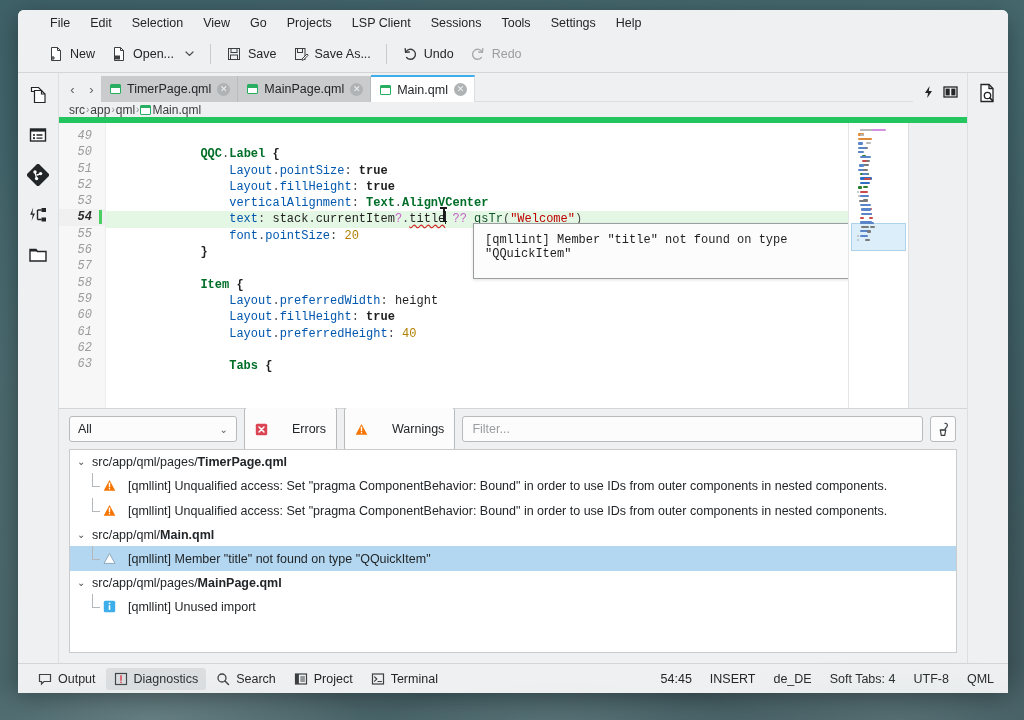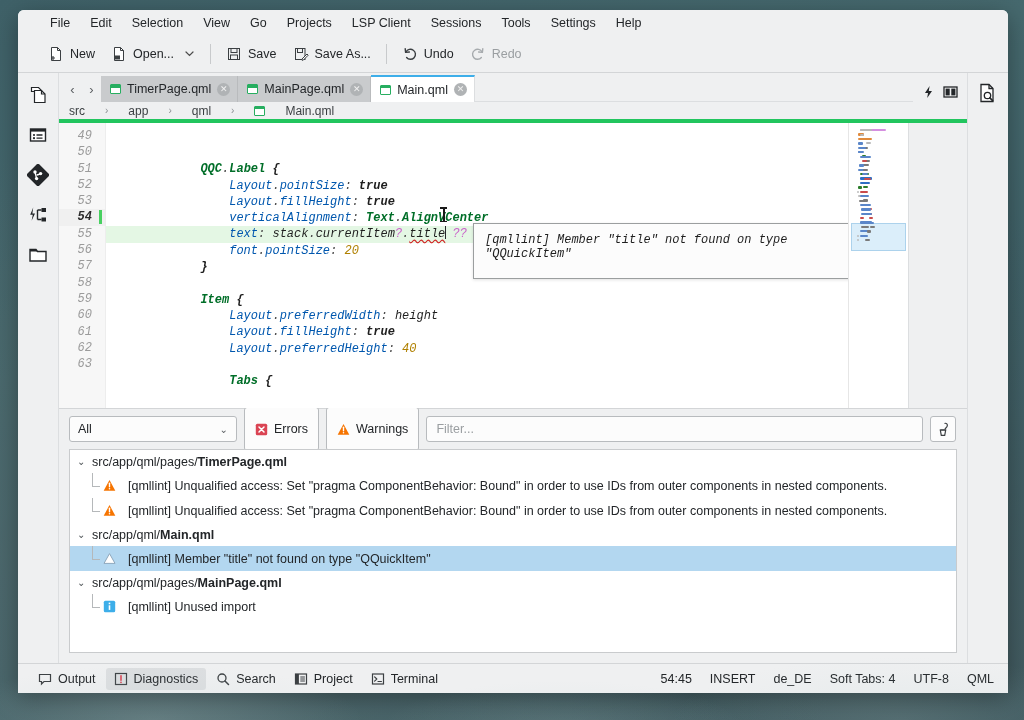--- a/index.html
+++ b/index.html
@@ -152,45 +152,45 @@
     color:#f0f0f0; font-size:9px; line-height:1; flex:0 0 auto; cursor:pointer;
   }
   .tab.active .tab-close{ background:#b0b3b5; }
   .tabbar-fill { flex:1; border-bottom:1px solid #dcdee0; height:26px;}
   .tabbar-right { display:flex; align-items:center; gap:8px; padding:0 9px 3px 9px; }
   .tb-icon-btn{ cursor:pointer; display:flex; align-items:center; }
 
   
   #breadcrumb {
     height: 21px; flex:0 0 21px;
-    display:flex; align-items:center; gap:20px;
+    display:flex; align-items:center; gap:1px;
     padding-left: 10px;
     background:#eff0f1; font-size:12px; color:#3b3f42;
-    border-bottom:4px solid #22c55e;
+    border-bottom:6px solid #22c55e;
   }
   .crumb { cursor:pointer; display:flex; align-items:center; gap:5px;}
   .crumb-sep { color:#8c9093; font-size:10px; }
 
   
   #editor-wrap { flex:1; display:flex; min-height:0; background:#fff; position:relative; }
   #gutter {
     width: 47px; flex:0 0 47px; background:#f7f7f7;
     font-family:"Liberation Mono", monospace; font-size:12px; color:#9b9b9b;
     text-align:right; padding-top:5px; user-select:none;
     border-right:1px solid #ededed;
   }
   .gl { height:16.3px; line-height:16.3px; padding-right:13px; position:relative;font-style:italic;}
   .gl.cur { color:#2b2b2b; font-weight:bold; background:#f0f0f0; }
   .gl.cur::after{
     content:""; position:absolute; right:3px; top:1px; width:3px; height:14px; background:#48d060;
   }
   #code {
     flex:1; position:relative; overflow:hidden;
     font-family:"Liberation Mono", monospace; font-size:12px;
-    padding-top:22px; background:#fff;font-style:italic;
+    padding-top:7px; background:#fff;
   }
   .cl { height:16.3px; line-height:16.3px; white-space:pre; padding-left:8px; }
   .cl.cur { background:#e4f7e4; }
   
   .t-type   { color:#006e28; font-weight:bold; }
   .t-prop   { color:#0057ae; }
   .t-dot    { color:#4d4d4d; }
   .t-plain  { color:#1f1f1f; }
   .t-kw     { color:#1f1f1f; font-weight:bold; }
   .t-num    { color:#b08000; }
@@ -253,21 +253,21 @@
     height:40px; flex:0 0 40px; display:flex; align-items:center; gap:7px;
     padding: 0 11px 0 10px;
   }
   .combo {
     width:168px; height:26px; background:#fcfcfc; border:1px solid #b8bbbe; border-radius:3px;
     display:flex; align-items:center; padding:0 8px; font-size:12.5px; cursor:pointer;
   }
   .combo .chev{ margin-left:auto; color:#5a5e61; font-size:10px;}
   .pill {
     height:44px; background:#fcfcfc; border:1px solid #b8bbbe; border-radius:3px;
-    display:flex; align-items:center; gap:6px; padding:0 10px; font-size:12.5px; cursor:pointer;
+    display:flex; align-items:center; gap:24px; padding:0 10px; font-size:12.5px; cursor:pointer;
   }
   #filter-input {
     flex:1; height:26px; background:#fcfcfc; border:1px solid #b8bbbe; border-radius:3px;
     padding:0 9px; font-size:12.5px; color:#232629;
     font-family:"Liberation Sans", sans-serif;
   }
   #filter-input::placeholder{ color:#9a9ea1; }
   .sq-btn {
     width:26px; height:26px; background:#fcfcfc; border:1px solid #b8bbbe; border-radius:3px;
     display:flex;align-items:center;justify-content:center;cursor:pointer;

